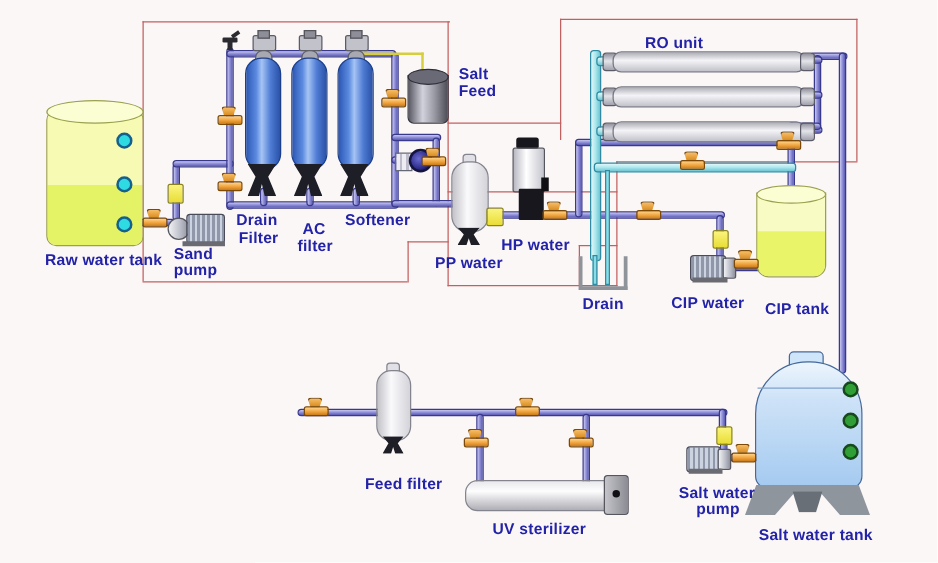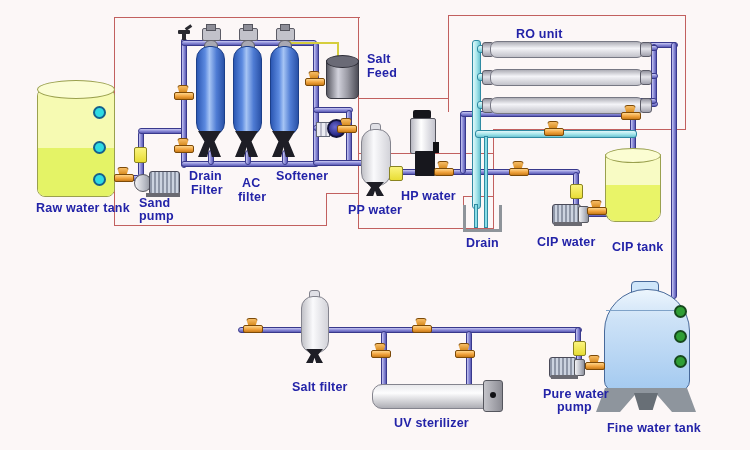--- a/index.html
+++ b/index.html
@@ -227,19 +227,19 @@
   <div class="lb" style="left:238px;top:191px">filter</div>
   <div class="lb" style="left:276px;top:170px">Softener</div>
   <div class="lb" style="left:367px;top:53px">Salt</div>
   <div class="lb" style="left:367px;top:67px">Feed</div>
   <div class="lb" style="left:348px;top:204px">PP water</div>
   <div class="lb" style="left:401px;top:190px">HP water</div>
   <div class="lb" style="left:516px;top:28px">RO unit</div>
   <div class="lb" style="left:466px;top:237px">Drain</div>
   <div class="lb" style="left:537px;top:236px">CIP water</div>
   <div class="lb" style="left:612px;top:241px">CIP tank</div>
-  <div class="lb" style="left:543px;top:388px">Pure water</div>
+  <div class="lb" style="left:543px;top:388px">Salt water</div>
   <div class="lb" style="left:557px;top:401px">pump</div>
-  <div class="lb" style="left:607px;top:422px">Fine water tank</div>
-  <div class="lb" style="left:292px;top:381px">Salt filter</div>
+  <div class="lb" style="left:607px;top:422px">Salt water tank</div>
+  <div class="lb" style="left:292px;top:381px">Feed filter</div>
   <div class="lb" style="left:394px;top:417px">UV sterilizer</div>
 
 </div>
 
 </body></html>

